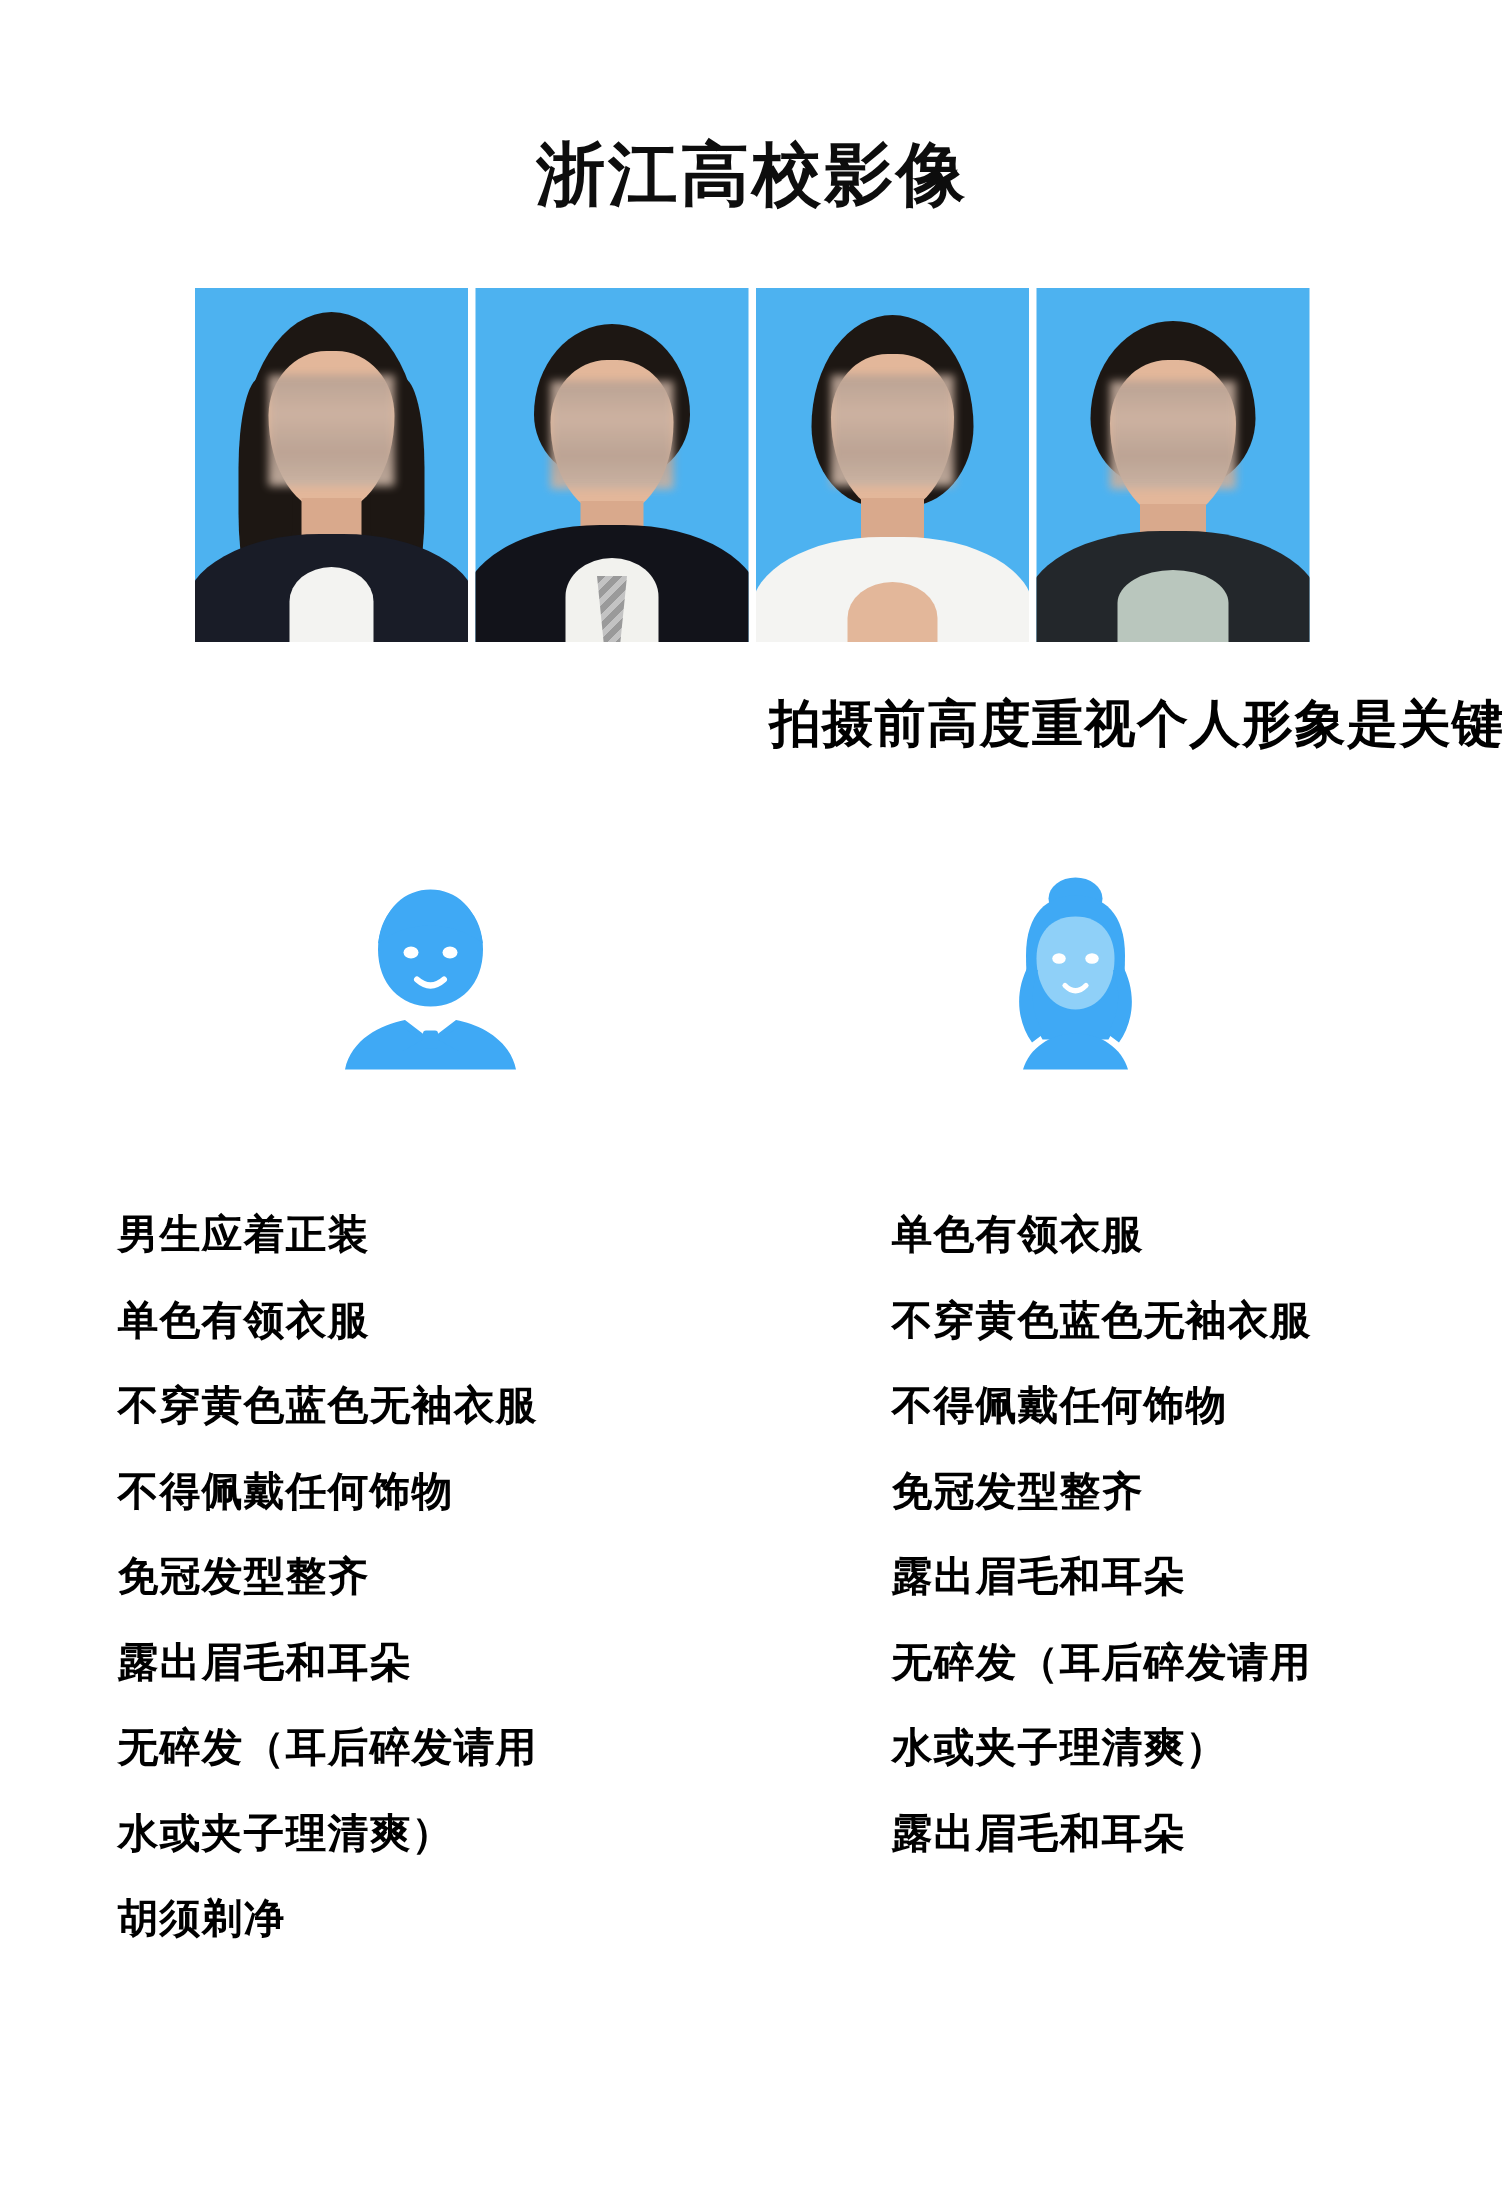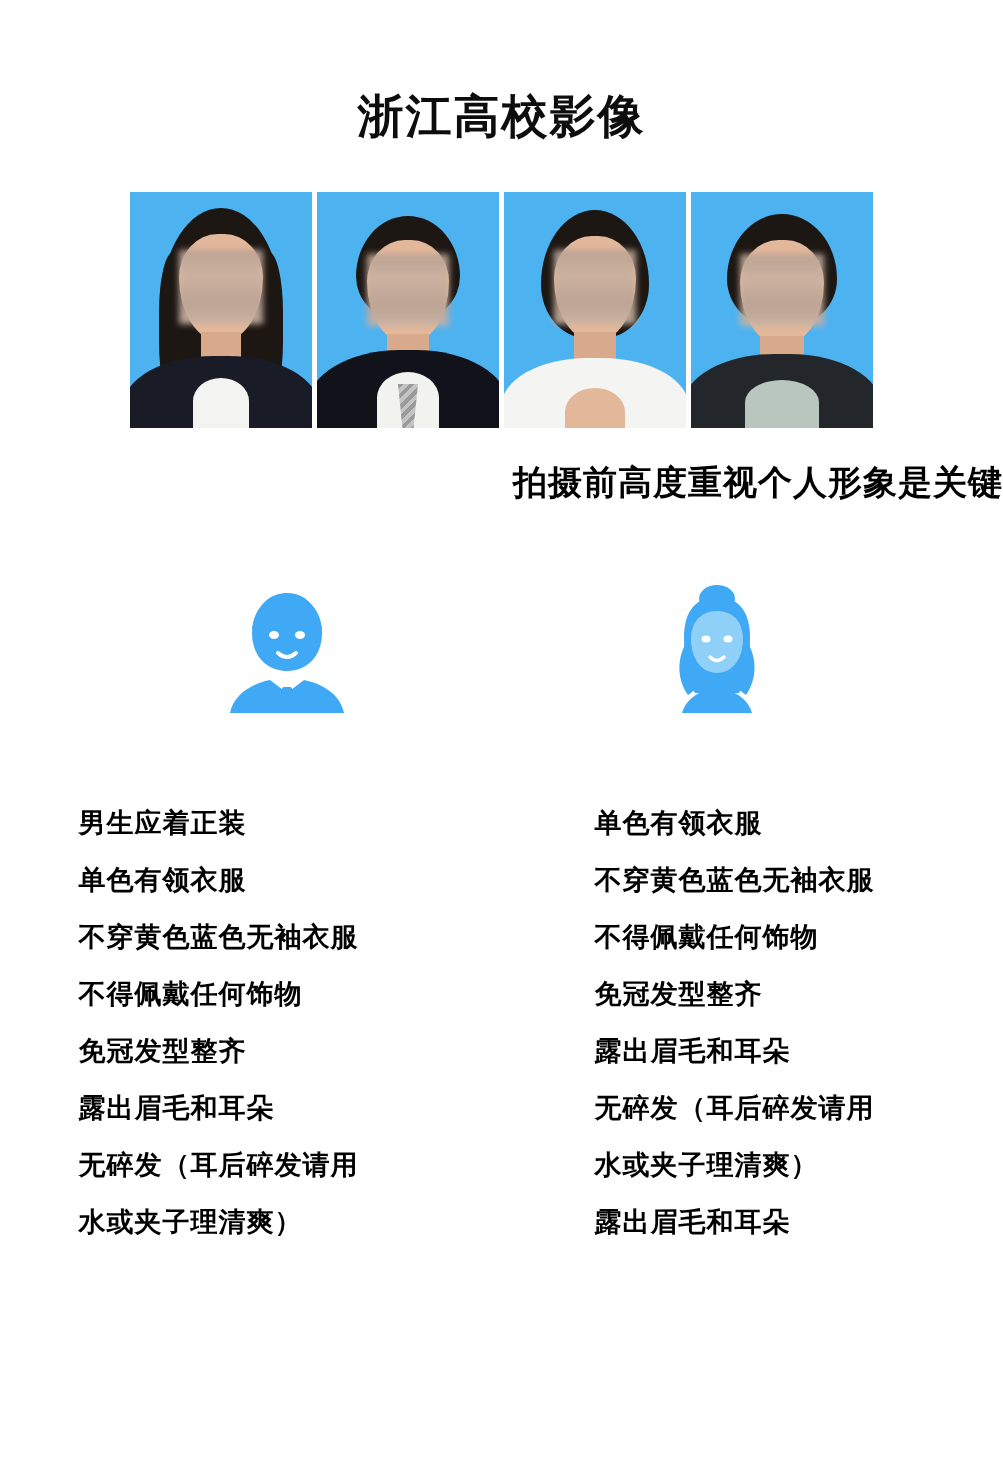--- a/index.html
+++ b/index.html
@@ -237,20 +237,21 @@
 
     <div class="col">
       <p class="line">男生应着正装</p>
       <p class="line">单色有领衣服</p>
       <p class="line">不穿黄色蓝色无袖衣服</p>
       <p class="line">不得佩戴任何饰物</p>
       <p class="line">免冠发型整齐</p>
       <p class="line">露出眉毛和耳朵</p>
       <p class="line tight">无碎发（耳后碎发请用</p>
       <p class="line">水或夹子理清爽）</p>
+      <p class="line">胡须剃净</p>
     </div>
 
     <div class="col">
       <p class="line">单色有领衣服</p>
       <p class="line">不穿黄色蓝色无袖衣服</p>
       <p class="line">不得佩戴任何饰物</p>
       <p class="line">免冠发型整齐</p>
       <p class="line">露出眉毛和耳朵</p>
       <p class="line tight">无碎发（耳后碎发请用</p>
       <p class="line">水或夹子理清爽）</p>

